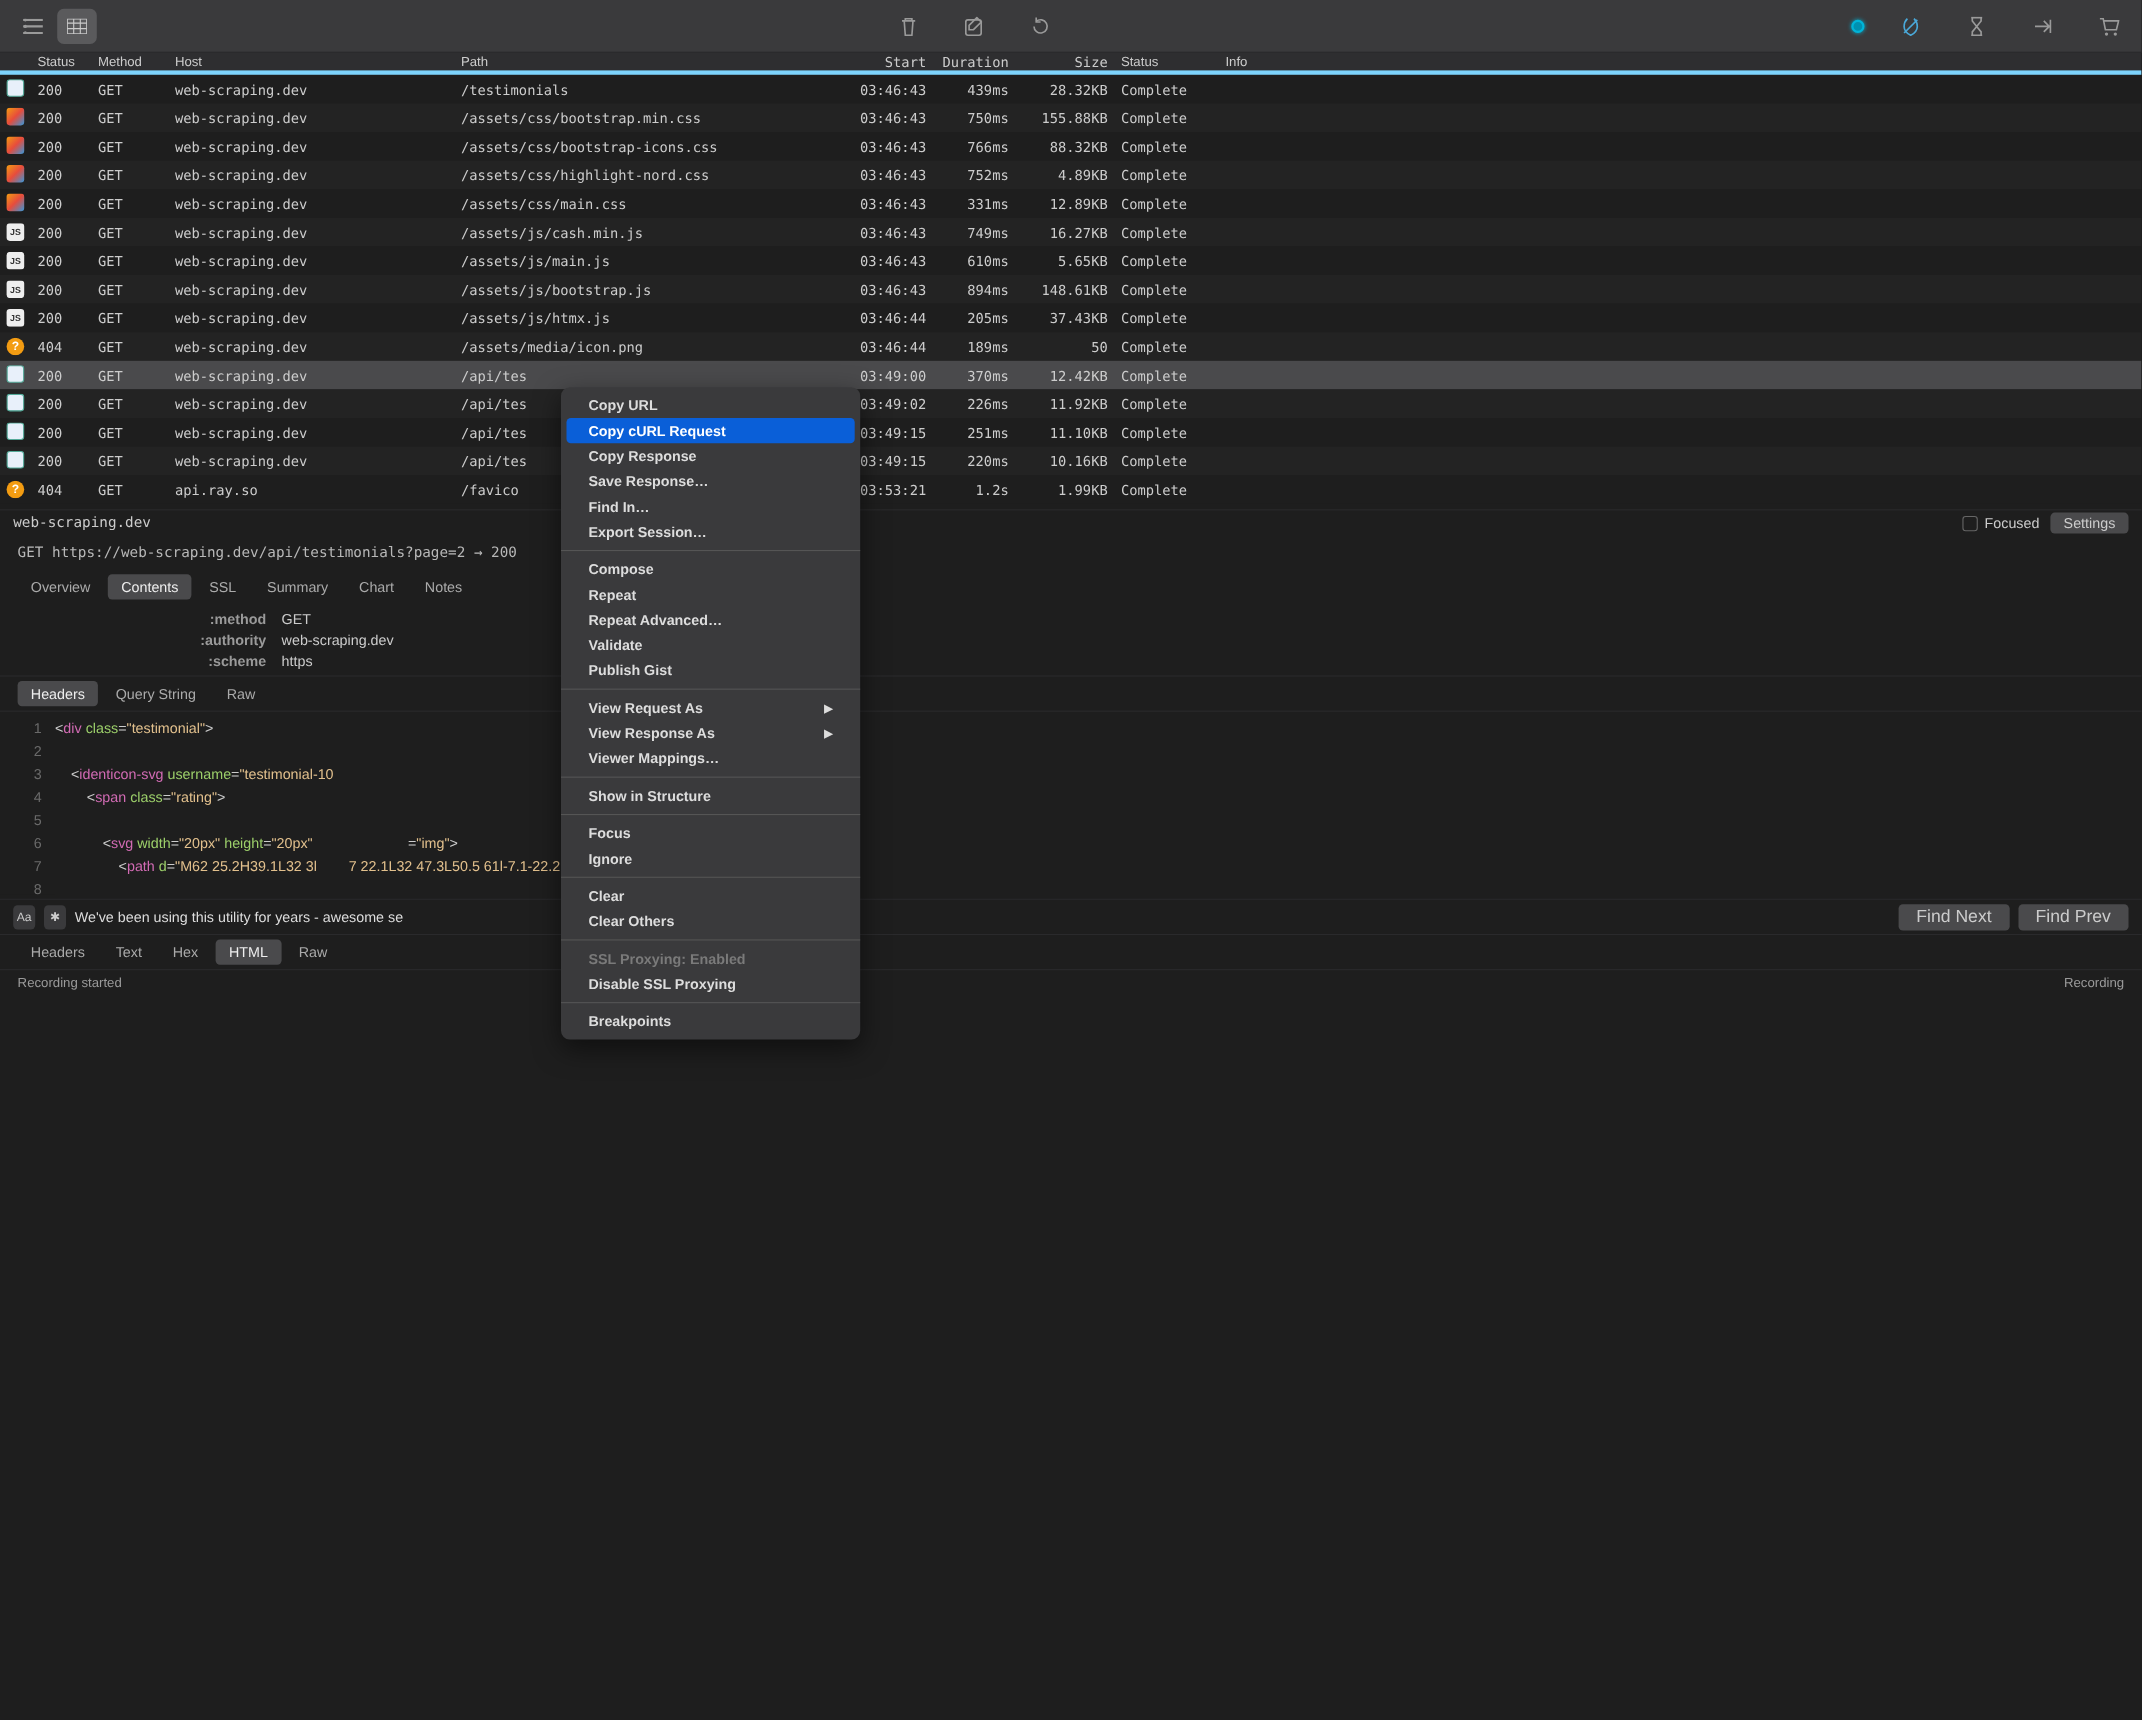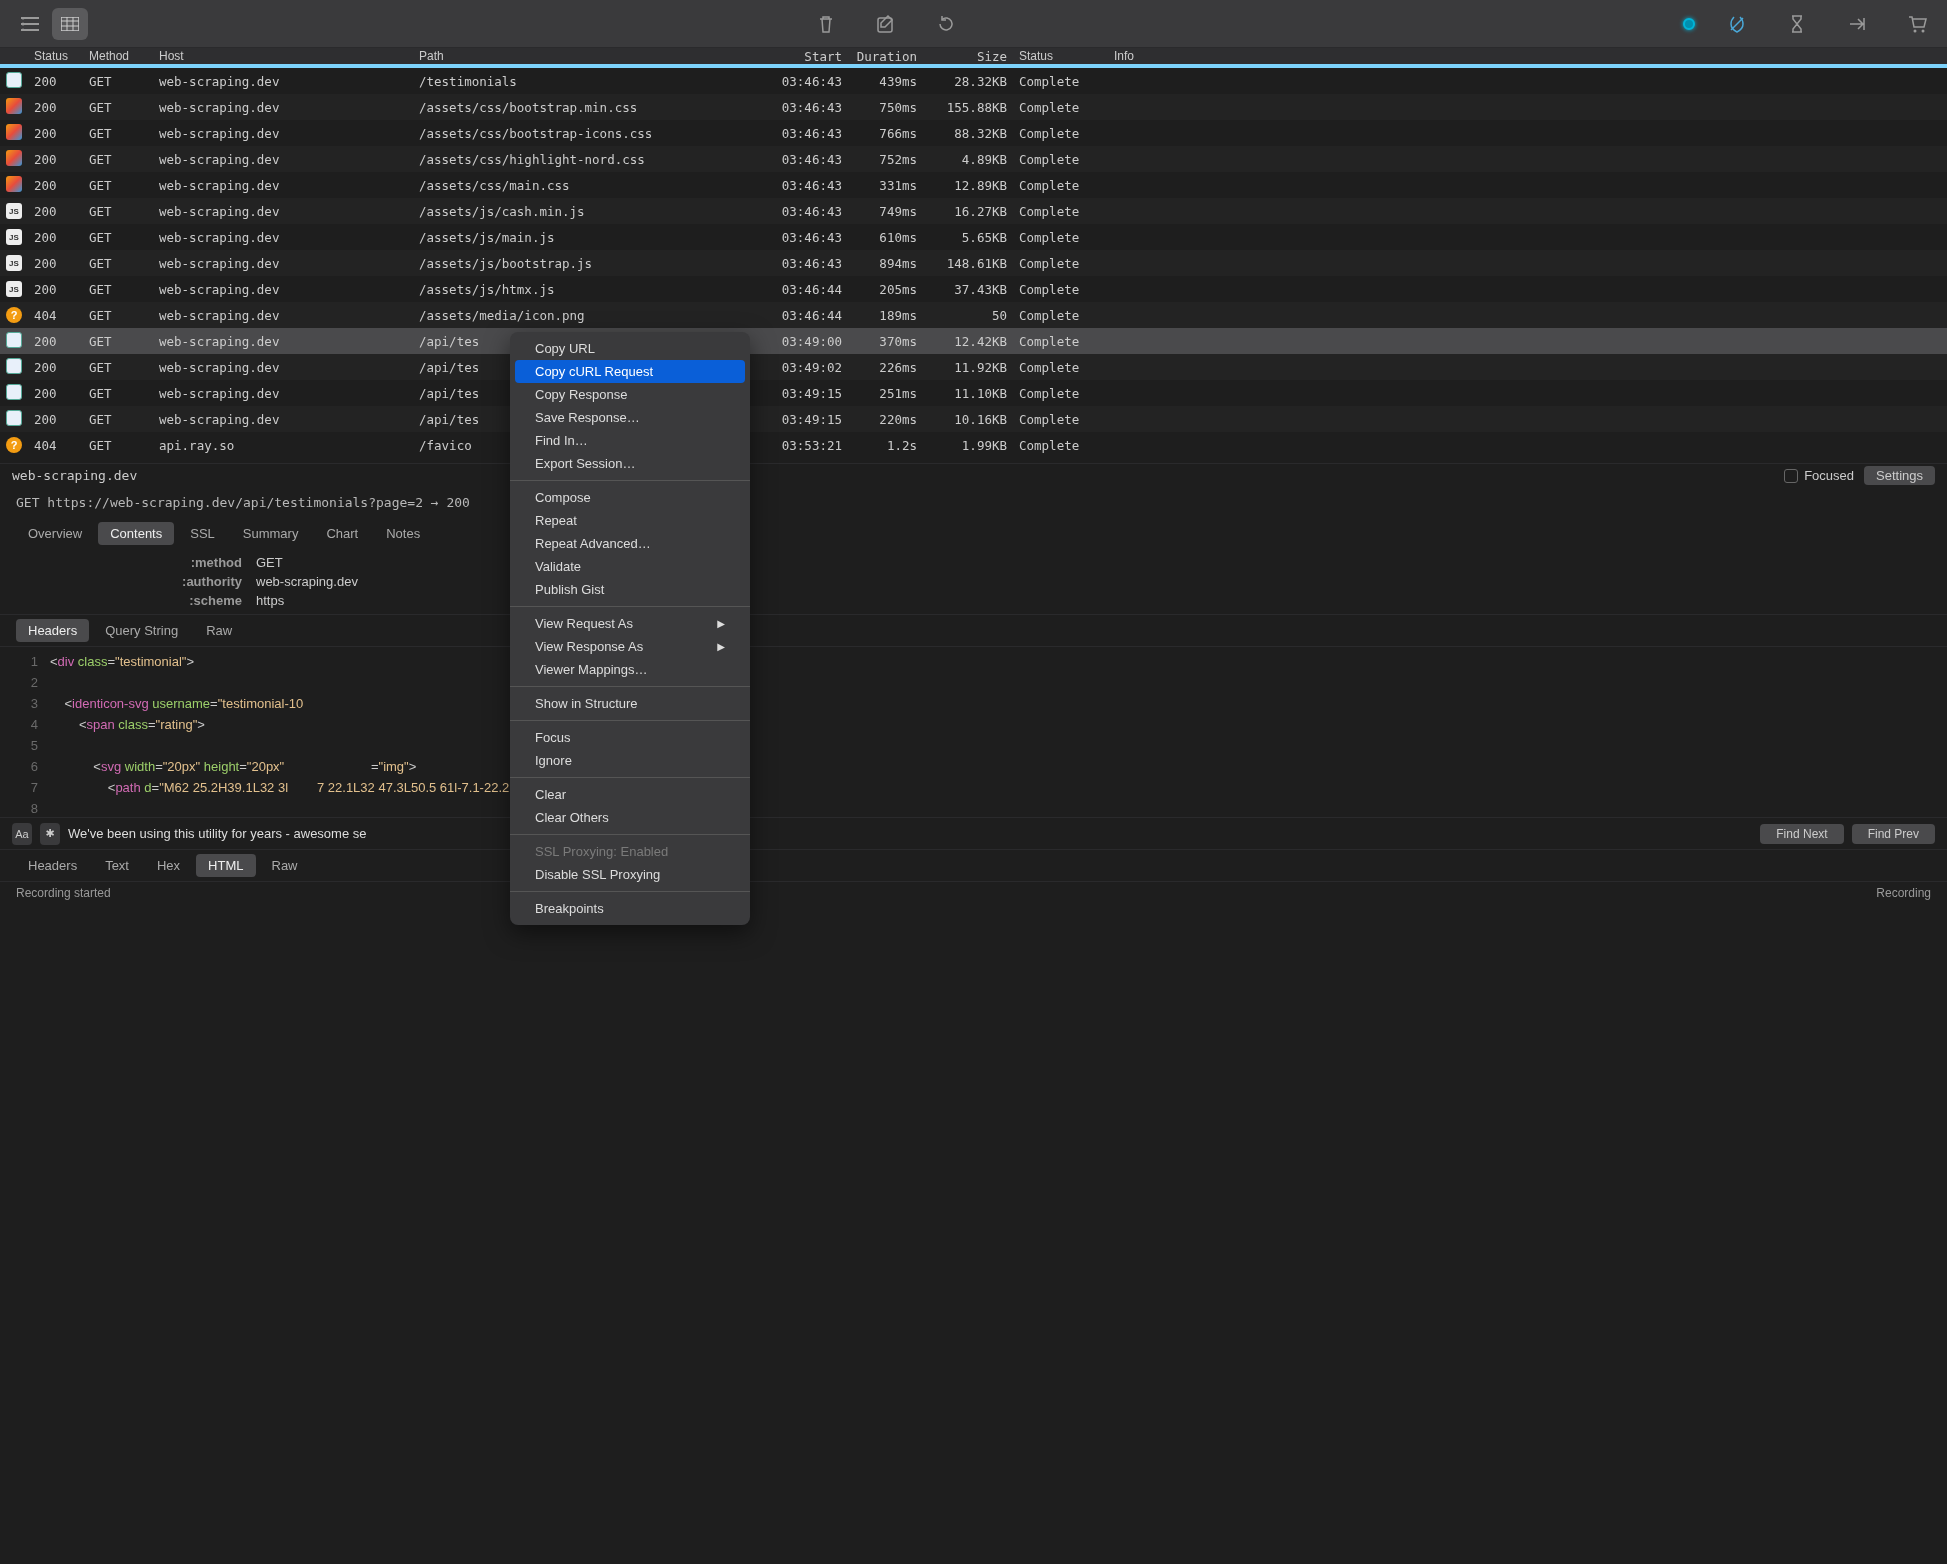--- a/index.html
+++ b/index.html
@@ -51,29 +51,29 @@
 .gutter div { height: 21px; }
 .code { flex: 1; }
 .code .ln { height: 21px; white-space: pre; }
 .punct { color: #ccc; }
 .tagname { color: #d26bb4; }
 .attrname { color: #9ccf6a; }
 .attrval { color: #e2c08d; }
 
 .find-bar { display: flex; align-items: center; padding: 4px 12px; gap: 8px; border-top: 1px solid #2a2a2c; height: 32px; }
 .find-btn-sm { background: #3a3a3c; width: 20px; height: 22px; border-radius: 4px; display: flex; align-items: center; justify-content: center; font-size: 11px; cursor: pointer; }
-.find-btn { background: #4a4a4c; padding: 3px 16px; border-radius: 4px; cursor: pointer; font-size: 12px; }
+.find-btn { background: #4a4a4c; padding: 3px 16px; border-radius: 4px; cursor: pointer; font-size: 16px; }
 .find-text { flex: 1; font-size: 13px; color: #ddd; }
 
 .bottom-tabs { display: flex; gap: 4px; padding: 4px 16px; border-top: 1px solid #2a2a2c; }
 
 .status-bar { display: flex; align-items: center; justify-content: space-between; padding: 4px 16px; border-top: 1px solid #2a2a2c; height: 22px; font-size: 12px; color: #9a9a9a; }
 
 
-.ctx-menu { position: fixed; left: 510px; top: 332px; width: 240px; background: #3a3a3c; border-radius: 8px; padding: 5px 0; box-shadow: 0 8px 24px rgba(0,0,0,0.5); z-index: 100; }
+.ctx-menu { position: fixed; left: 510px; top: 352px; width: 272px; background: #3a3a3c; border-radius: 8px; padding: 5px 0; box-shadow: 0 8px 24px rgba(0,0,0,0.5); z-index: 100; font-weight: bold; }
 .ctx-item { padding: 4px 20px; font-size: 13px; color: #ddd; cursor: pointer; display: flex; justify-content: space-between; align-items: center; margin: 0 5px; border-radius: 4px; }
 .ctx-item.hl { background: #0a5fd8; color: #fff; }
 .ctx-item.disabled { color: #7a7a7a; }
 .ctx-sep { height: 1px; background: #555; margin: 5px 0; }
 .ctx-arrow { font-size: 10px; }
 
 
 svg { display: block; }
 </style>
 </head>

